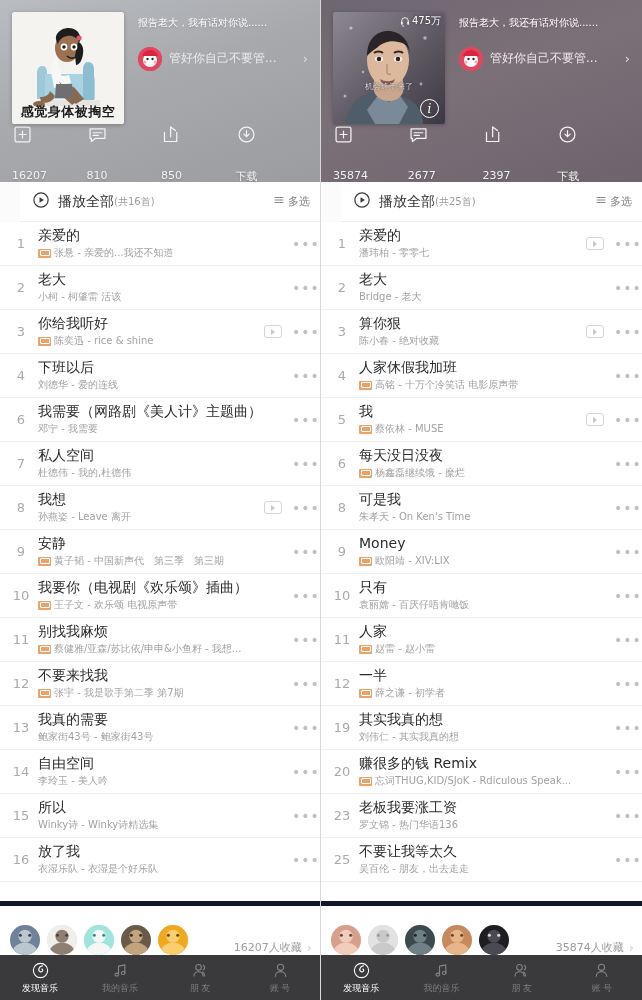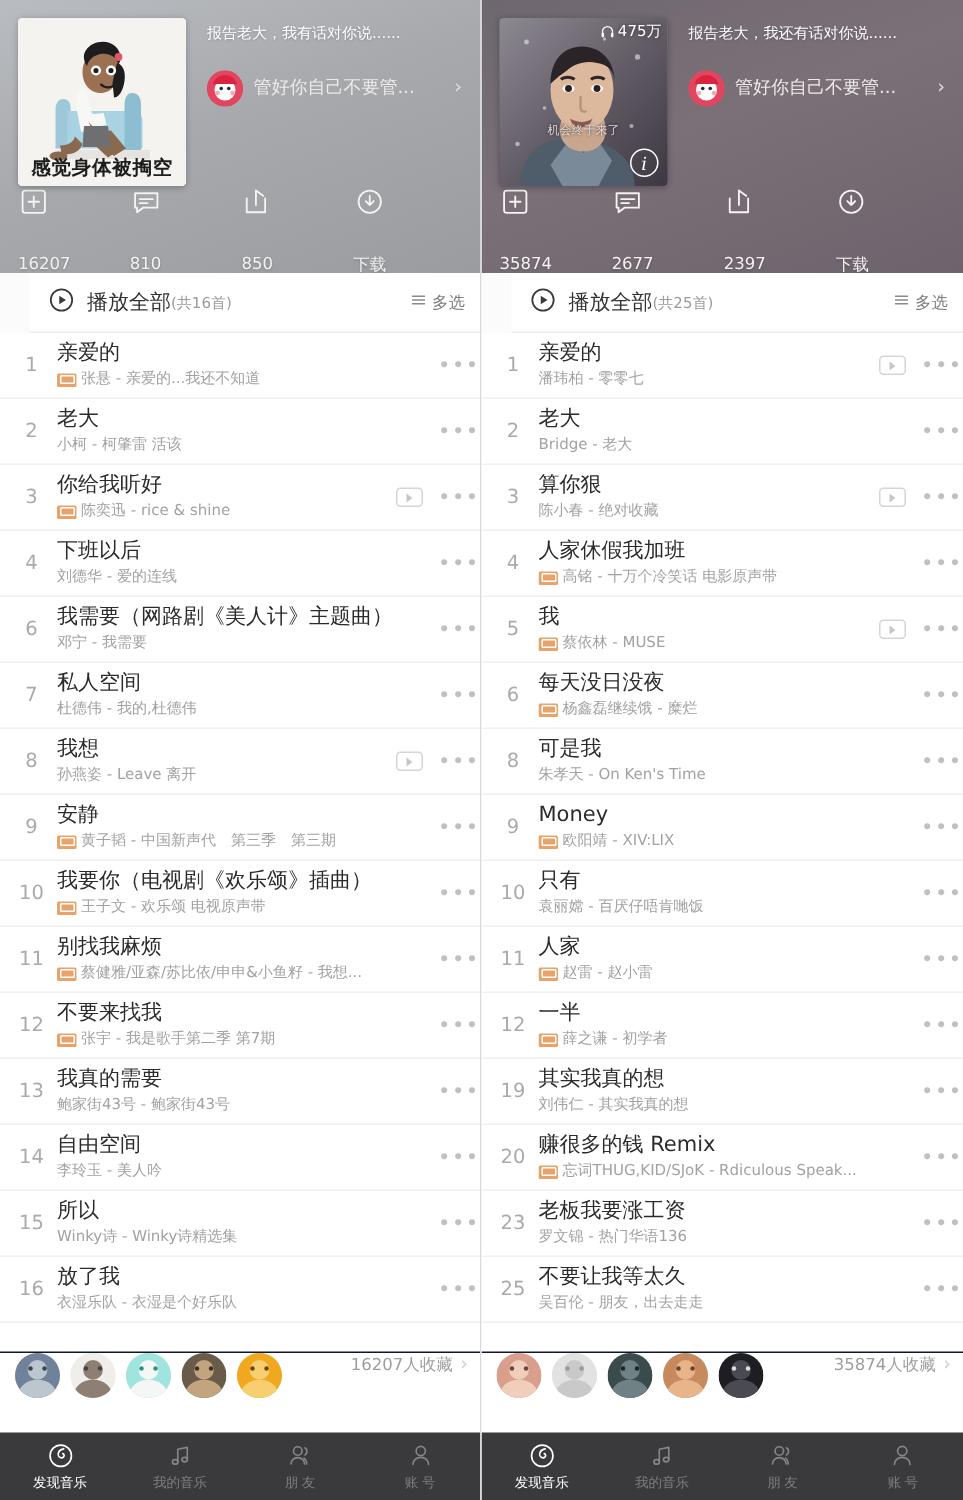--- a/index.html
+++ b/index.html
@@ -167,24 +167,24 @@
   }
   .row .more {
     flex: 0 0 18px; width: 18px; text-align: center;
     color: #c0c0c0; font-size: 14px; letter-spacing: 1px;
     line-height: 6px;
   }
 
   
   .collectors {
     height: 54px; flex: 0 0 54px;
-    display: flex; align-items: flex-start;
+    display: flex; align-items: flex-end;
     padding: 0 8px 0 10px;
     background: #fff;
-    border-top: 1px solid #0f172a;
+    border-top: 5px solid #0f172a;
   }
   .collectors .avs { display: flex; gap: 7px; }
   .collectors .av {
     width: 30px; height: 30px; border-radius: 50%;
     overflow: hidden; position: relative; background: #ddd;
   }
   .collectors .cnt { margin-left: auto; font-size: 11px; color: #9e9e9e; }
   .collectors .chev { color: #cfcfcf; font-size: 13px; margin-left: 5px; }
 
   

